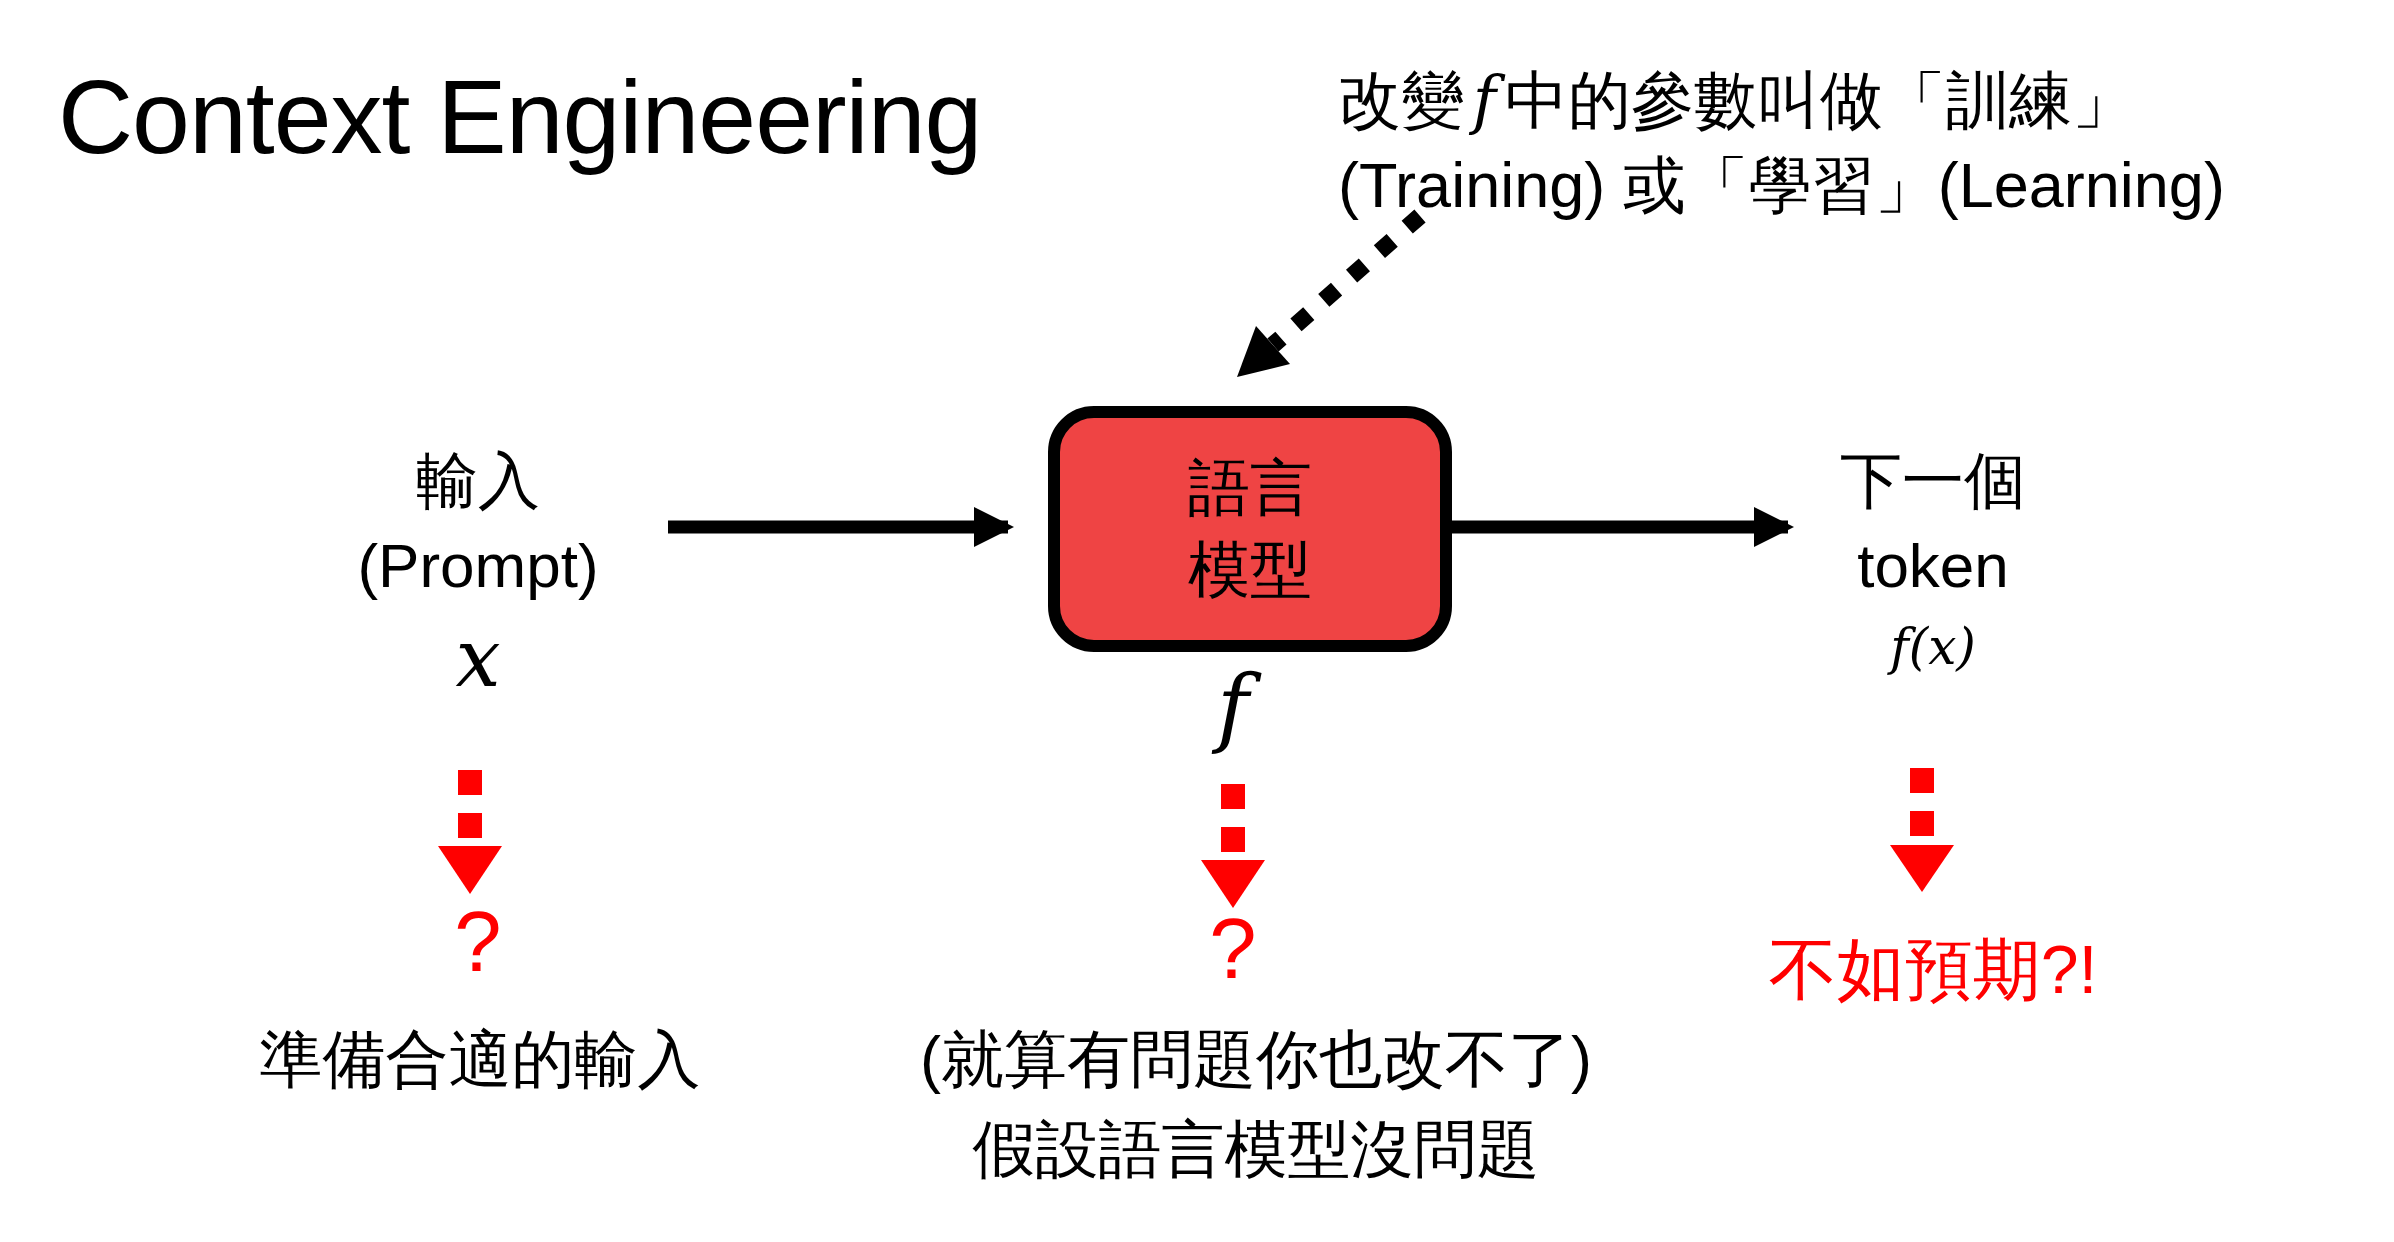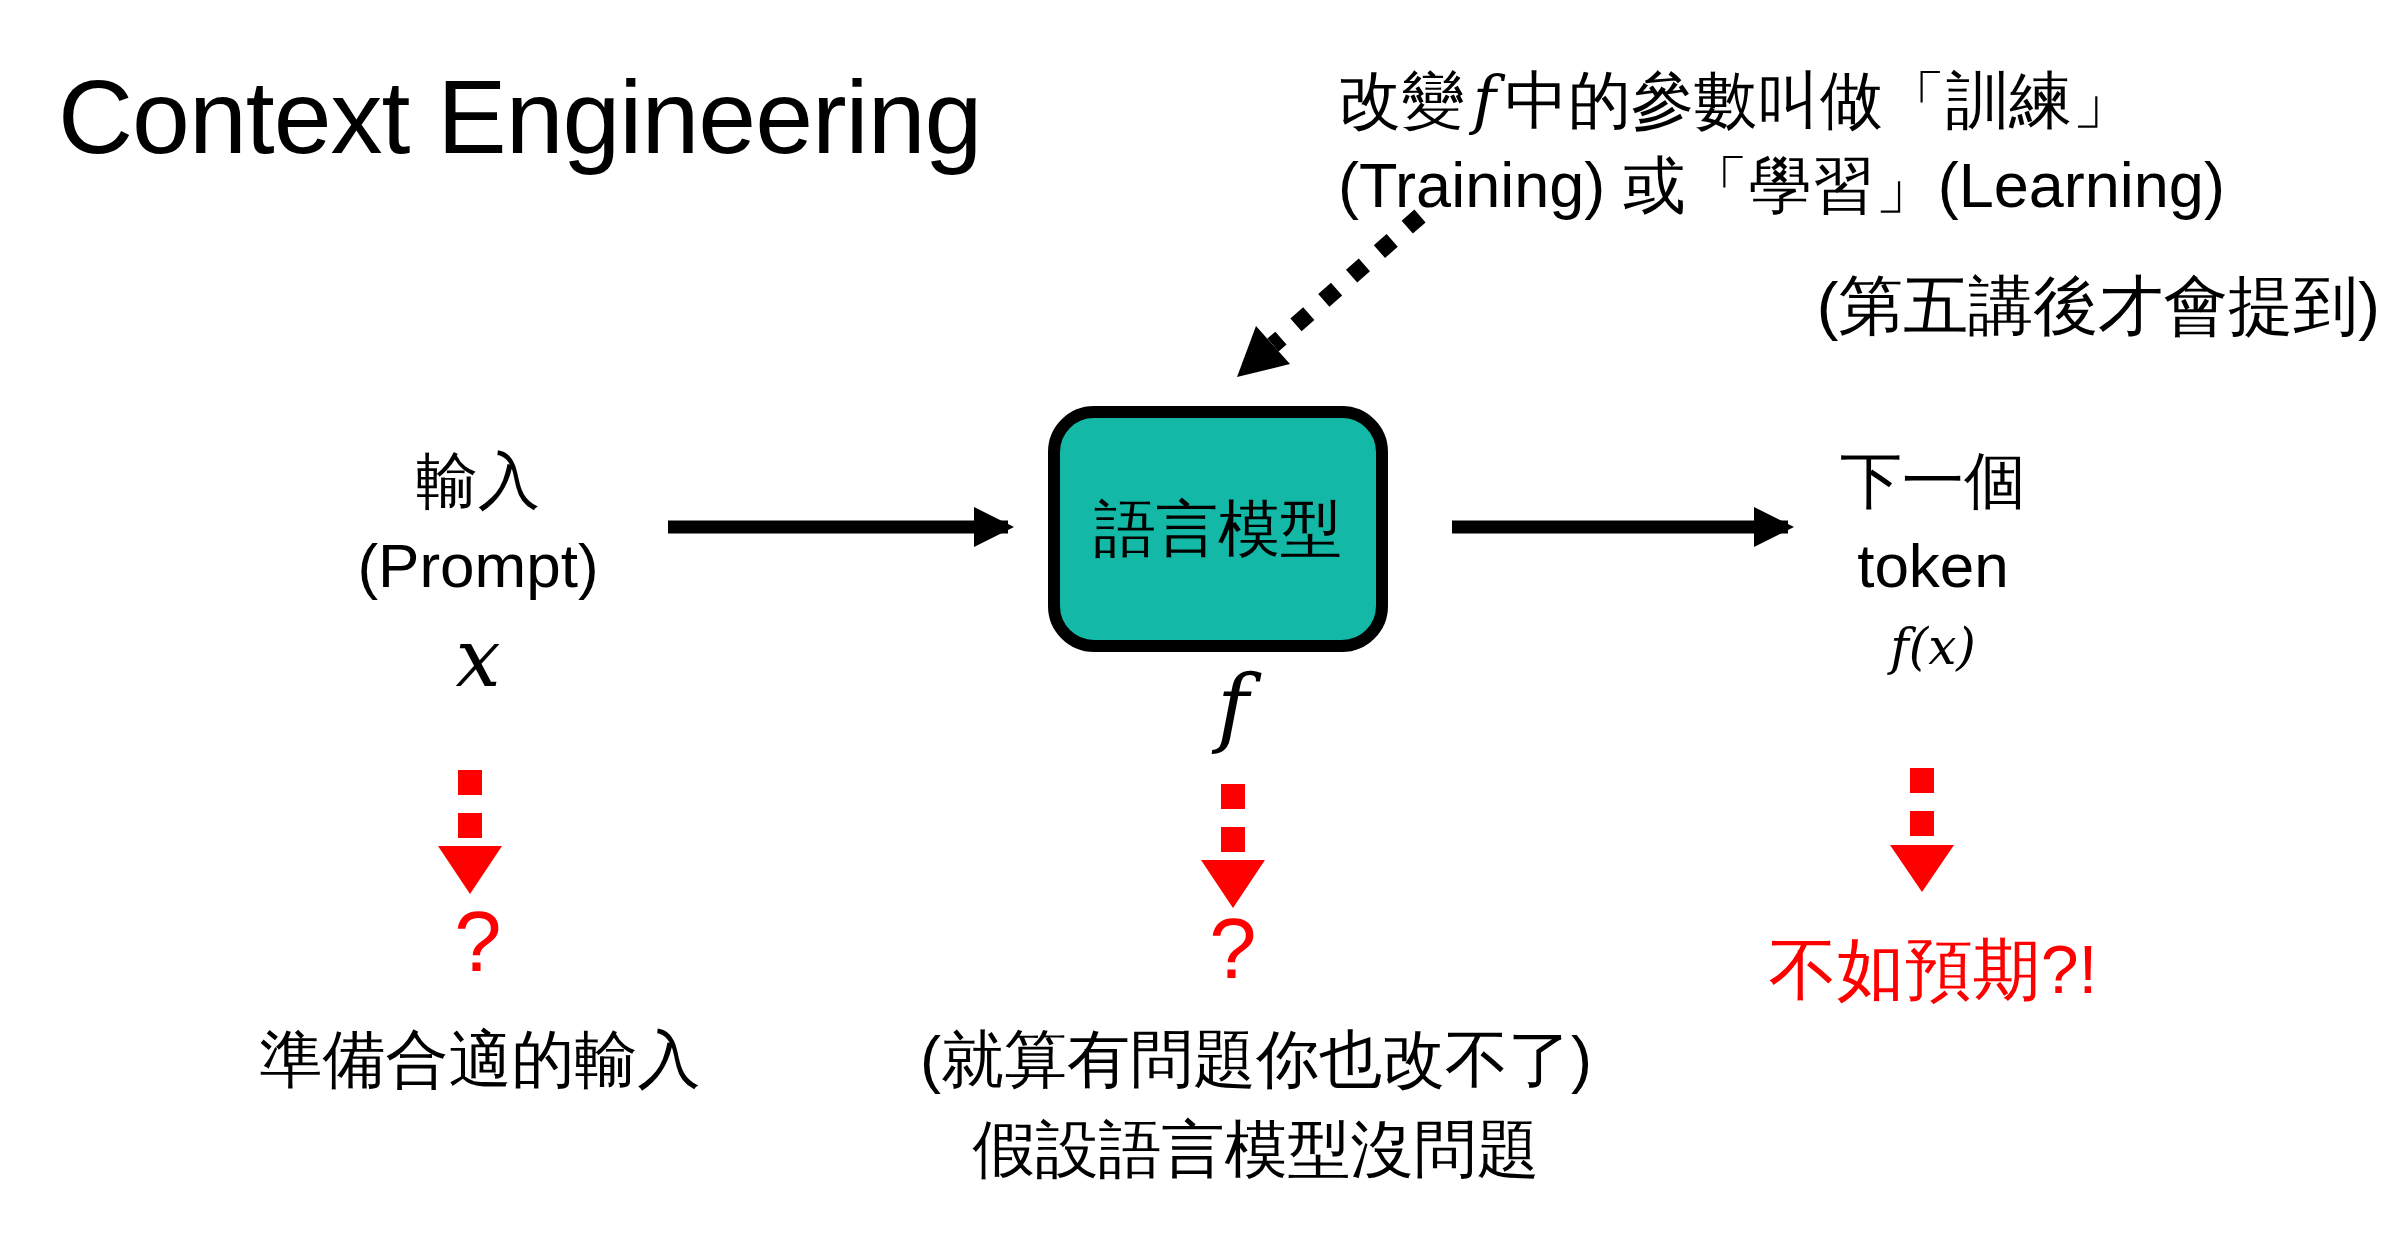--- a/index.html
+++ b/index.html
@@ -48,26 +48,26 @@
     font-style: italic;
     color: #000;
   }
   #math-x  { left: 258px;  top: 612px; width: 440px; font-size: 80px; }
   #math-f  { left: 1048px; top: 656px; width: 370px; font-size: 86px; }
   #math-fx { left: 1713px; top: 618px; width: 440px; font-size: 50px; }
 
   
   #lm-box {
     left: 1048px; top: 406px;
-    width: 340px; height: 246px;
+    width: 404px; height: 246px;
     box-sizing: border-box;
-    background: #14b8a6;
+    background: #ef4444;
     border: 12px solid #000;
     border-radius: 46px;
-    display: flex; flex-direction: row;
+    display: flex; flex-direction: column;
     align-items: center; justify-content: center;
     font-size: 62px; line-height: 82px;
   }
 
   
   .red { color: #ff0000; }
   #q-left   { left: 258px;  top: 893px; width: 440px; font-size: 85px; }
   #q-center { left: 1048px; top: 900px; width: 370px; font-size: 85px; }
   #mismatch-text { left: 1713px; top: 910px; width: 440px; font-size: 68px; white-space: nowrap; margin-top: 15px; }
 
@@ -125,21 +125,20 @@
   </svg>
 
   <div id="title" class="abs">Context Engineering</div>
 
   <div id="training-note" class="abs">
     <div>
       <span>改變</span><span class="inline-math">f</span><span>中的參數叫做「訓練」</span>
     </div>
     <div>(Training) 或「學習」(Learning)</div>
   </div>
-  <div id="training-note-later" class="abs">(第五講後才會提到)</div>
 
   <div id="input-label" class="abs center-col">
     <div>輸入</div>
     <div>(Prompt)</div>
   </div>
   <div id="math-x" class="abs center-col math">x</div>
   <div id="q-left" class="abs center-col red">?</div>
   <div id="caption-input" class="abs center-col">
     <div>準備合適的輸入</div>
   </div>

